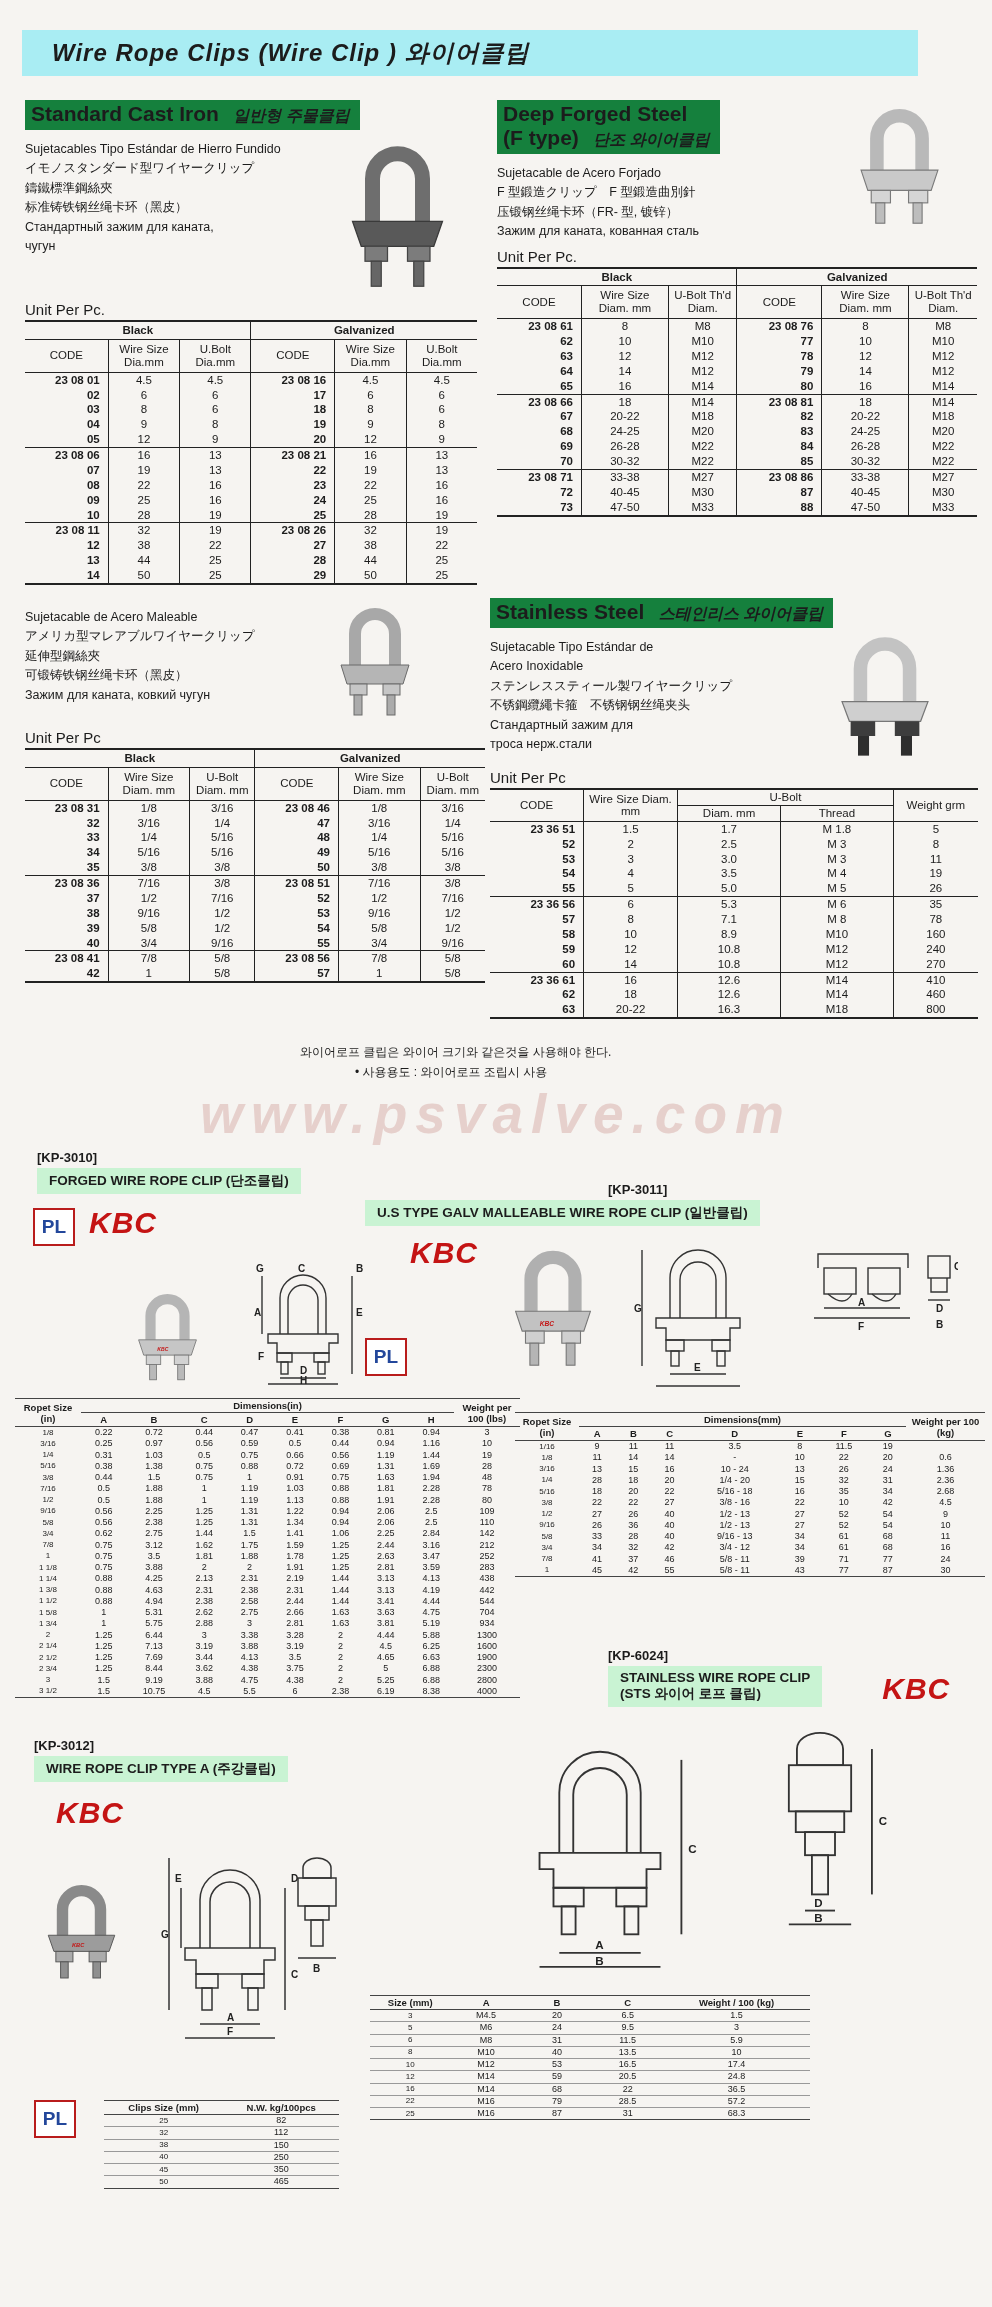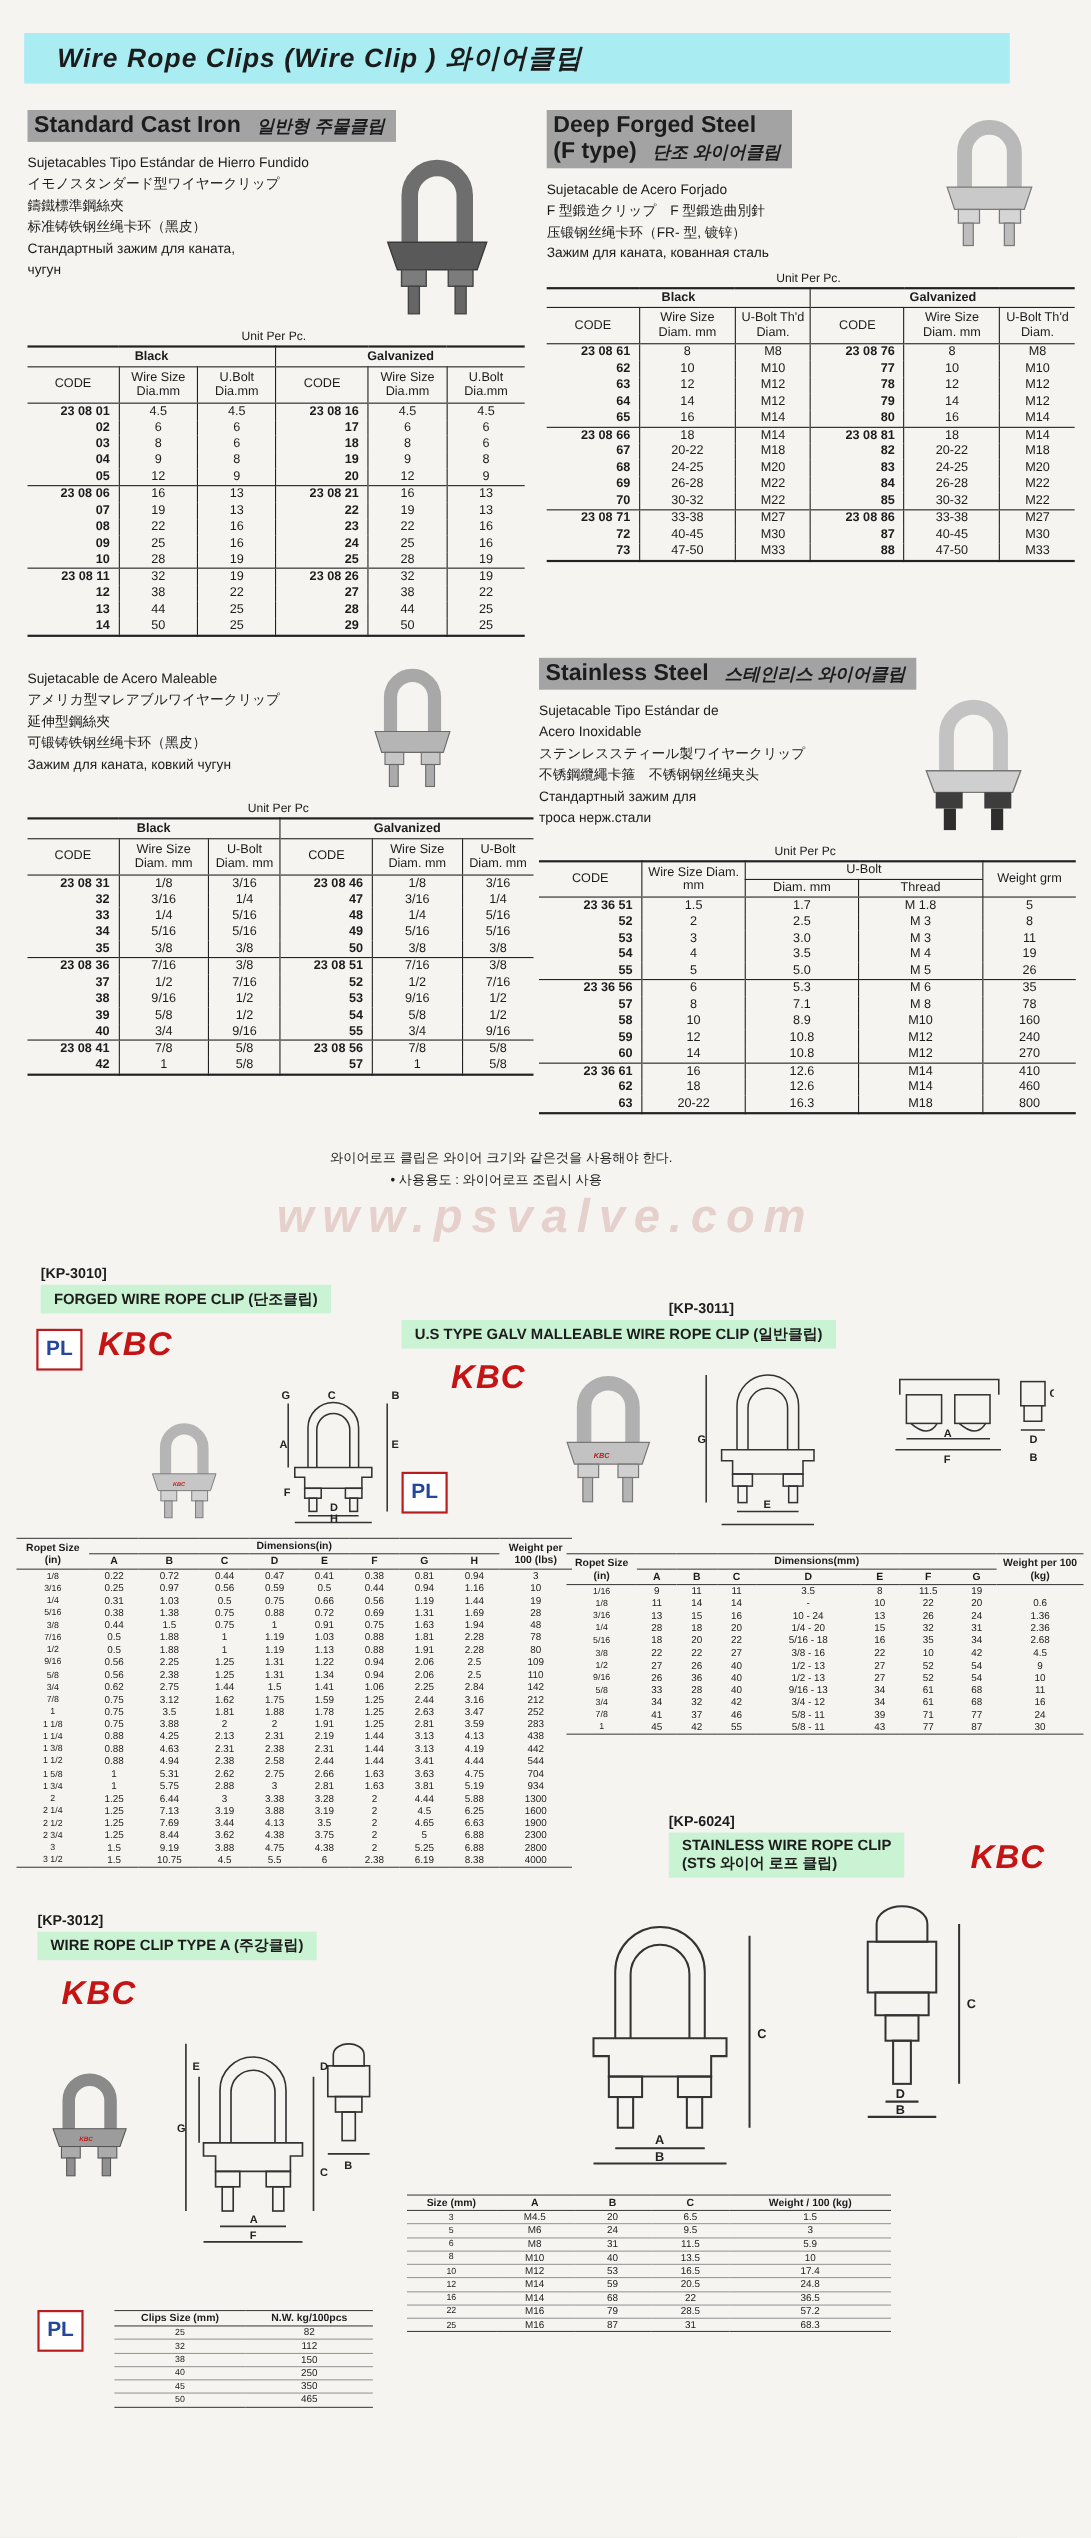--- a/index.html
+++ b/index.html
@@ -4,26 +4,26 @@
 <style>
   html,body{margin:0;padding:0;background:#e9e7e2;font-family:"Liberation Sans",sans-serif;color:#1c1c1c;}
   .page{position:relative;width:992px;height:2307px;margin:0 auto;background:#f6f4f1;overflow:hidden;}
 
   
   .banner{position:absolute;top:30px;left:22px;width:896px;height:46px;background:#a9edf3;display:flex;align-items:center;}
   .banner h1{margin:0 0 0 30px;font-size:24px;font-style:italic;font-weight:bold;letter-spacing:1px;}
 
   
   .sec{position:absolute;}
-  .sec-title{display:inline-block;background:#a3a3a3;padding:2px 10px 3px 6px;}
+  .sec-title{display:inline-block;background:#15803d;padding:2px 10px 3px 6px;}
   .sec-title .en{font-size:21px;font-weight:bold;}
   .sec-title .ko{font-size:16px;font-weight:bold;font-style:italic;margin-left:10px;}
   .desc{margin-top:10px;font-size:12.5px;line-height:1.55;}
   .desc p{margin:0;}
-  .unit{font-size:11px;text-align:center;margin:6px 4px 2px 0;}
+  .unit{font-size:15px;text-align:left;margin:6px 4px 2px 0;}
 
   
   table.spec{border-collapse:collapse;border-top:2px solid #222;border-bottom:2px solid #222;font-size:11.5px;width:100%;}
   table.spec th,table.spec td{padding:1px 4px;text-align:center;line-height:1.12;font-weight:normal;}
   table.spec thead tr.groups th{font-weight:bold;border-bottom:1px solid #222;padding:2px 0;}
   table.spec thead tr.cols th{border-bottom:1.5px solid #222;padding:3px 2px;}
   table.spec thead tr.cols th+th{border-left:1px solid #222;}
   table.spec tr.groups th+th{border-left:1px solid #222;}
   table.spec tbody td+td{border-left:1px solid #222;}
   table.spec tbody+tbody tr:first-child td{border-top:1.5px solid #222;}
@@ -33,21 +33,21 @@
   table.sts thead th{border-bottom:1.5px solid #222;}
   table.sts thead tr:first-child th{border-bottom:1px solid #222;}
   table.sts thead th.rspan{border-bottom:1.5px solid #222;}
 
   .notes{font-size:12px;line-height:1.7;}
   .notes p{margin:0;}
   .notes p:nth-child(2){margin-left:55px;}
 
   
   .watermark{position:absolute;top:1082px;left:0;width:992px;text-align:center;
-    font-size:43px;font-weight:bold;letter-spacing:8px;color:rgba(205,150,145,0.38);
+    font-size:55px;font-weight:bold;letter-spacing:8px;color:rgba(205,150,145,0.38);
     font-style:italic;}
 
   
   .kp-tag{font-size:13px;font-weight:bold;margin:0 0 3px 0;}
   .kp-title{display:inline-block;background:#c9f3d3;font-size:13.5px;font-weight:bold;padding:4px 12px;}
   .logo-kbc{font-size:30px;line-height:1;font-weight:900;font-style:italic;color:#c41414;letter-spacing:1px;}
   .logo-pl{width:38px;height:34px;border:2px solid #b91c1c;color:#23479b;font-weight:900;font-size:19px;
     display:flex;align-items:center;justify-content:center;background:#fff;}
 
   table.kp{border-collapse:collapse;border-top:1.5px solid #444;border-bottom:1.5px solid #444;font-size:9px;}

